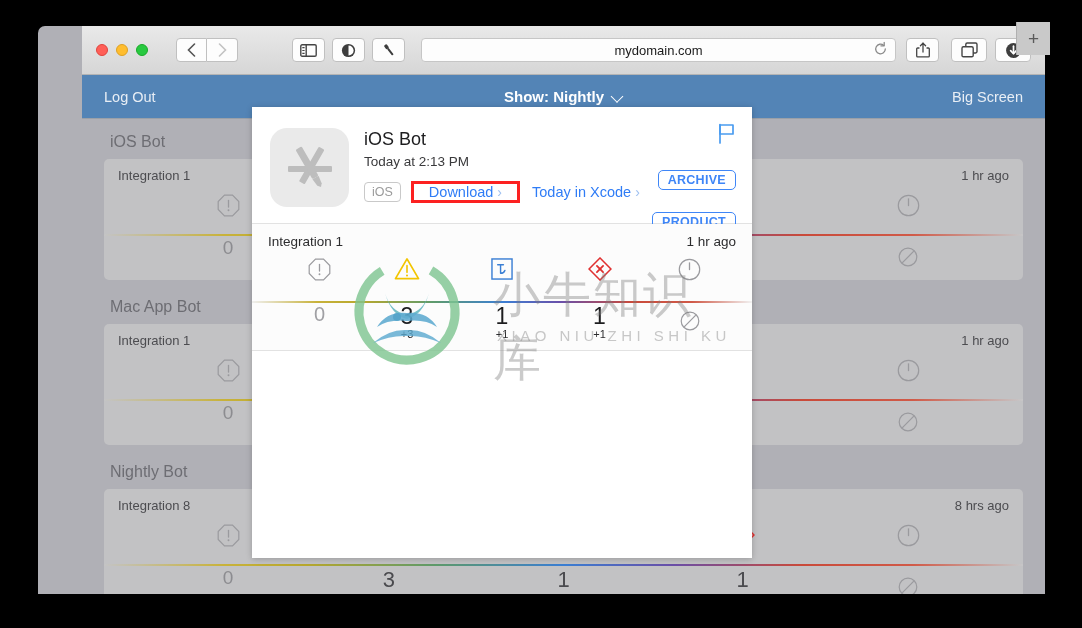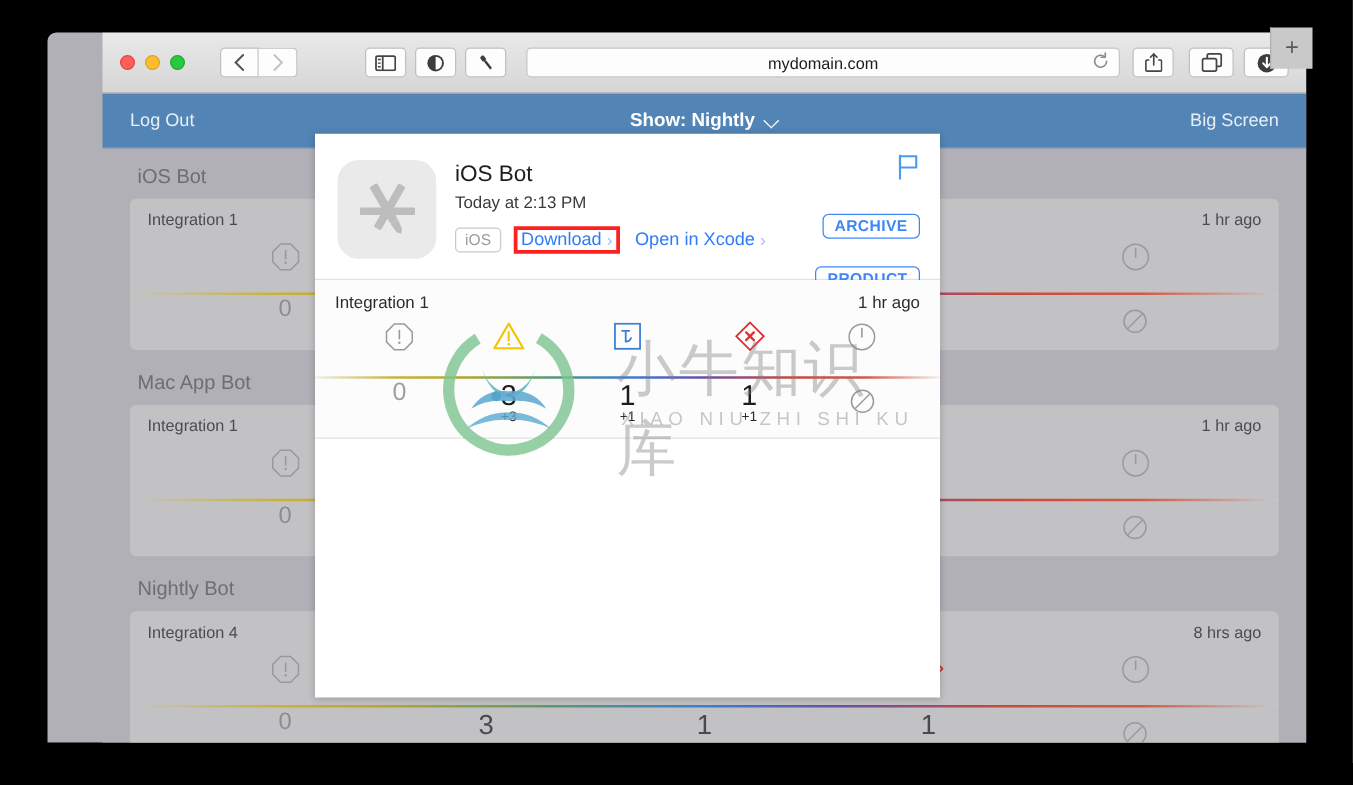--- a/index.html
+++ b/index.html
@@ -180,21 +180,21 @@
   .modal-sub { font-size: 13.5px; color: #3a3a3c; margin-top: 4px; }
   .actions { display: flex; align-items: center; gap: 0; margin-top: 12px; }
   .os-badge {
     border: 1px solid #c9c9c9; border-radius: 4px;
     color: #9b9b9b; font-size: 12.5px;
     padding: 2px 7px;
   }
   .dl-wrap {
     margin-left: 10px;
     border: 3px solid #fc2121;
-    padding: 0px 3px;
+    padding: 0px 15px;
     display: flex; align-items: center;
   }
   .link-blue { color: #2f7cf6; font-size: 14.5px; display: flex; align-items: center; gap: 4px; }
   .link-blue .chev { color: #9fc0f0; font-size: 14px; }
   .xcode-link { margin-left: 12px; }
   .head-right {
     position: absolute; right: 16px; top: 16px;
     display: flex; flex-direction: column; align-items: flex-end; gap: 22px;
   }
   .pill {
@@ -455,21 +455,21 @@
         <line x1="4.2" y1="15.8" x2="15.8" y2="4.2" stroke="#9a9a9e" stroke-width="1.2"></line>
                 </svg>
               </div>
             </div>
           </div>
   </div>
 
   <div class="bot-title">Nightly Bot</div>
   <div class="integration-card">
     <div class="row-top">
-      <span>Integration 4</span>
+      <span>Integration 8</span>
       <span>8 hrs ago</span>
     </div>
     <div class="metrics">
             <div class="mline"></div>
             <div class="mcell" style="left:13.5%">
               <div class="icon">
                 <svg class="ic" width="23" height="23" viewBox="0 0 23 23">
         <polygon points="7.5,1.2 15.5,1.2 21.8,7.5 21.8,15.5 15.5,21.8 7.5,21.8 1.2,15.5 1.2,7.5" fill="none" stroke="#9a9a9e" stroke-width="1.2"></polygon>
         <line x1="11.5" y1="6.4" x2="11.5" y2="13" stroke="#9a9a9e" stroke-width="1.3" stroke-linecap="round"></line>
         <circle cx="11.5" cy="16.2" r="0.95" fill="#9a9a9e"></circle>
@@ -556,21 +556,21 @@
         <div class="modal-sub">Today at 2:13 PM</div>
         <div class="actions">
           <div class="os-badge">iOS</div>
           <div class="dl-wrap">
             <a class="link-blue">
               <span>Download</span>
               <span class="chev">›</span>
             </a>
           </div>
           <a class="link-blue xcode-link">
-            <span>Open in Xcode</span>
+            <span>Today in Xcode</span>
             <span class="chev">›</span>
           </a>
         </div>
       </div>
 
       <div class="head-right">
         <span>
           <svg width="19" height="21" viewBox="0 0 19 21">
             <path d="M3 1.5 V20" stroke="#4a9cf0" stroke-width="1.7" stroke-linecap="round" fill="none"></path>
             <path d="M3 2 H16 L16 11 H3 Z" stroke="#4a9cf0" stroke-width="1.7" fill="none" stroke-linejoin="round"></path>

